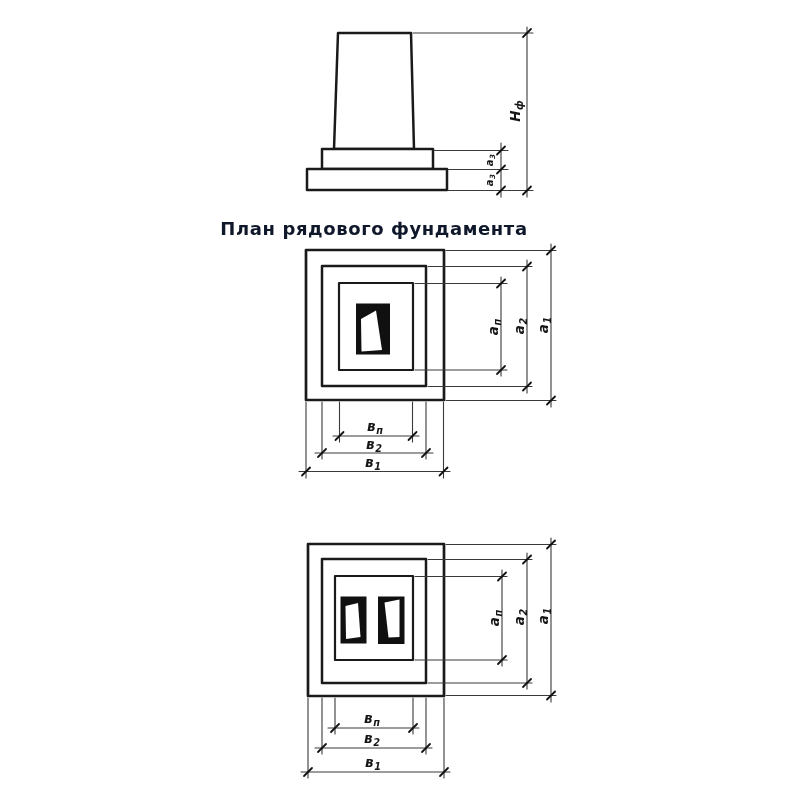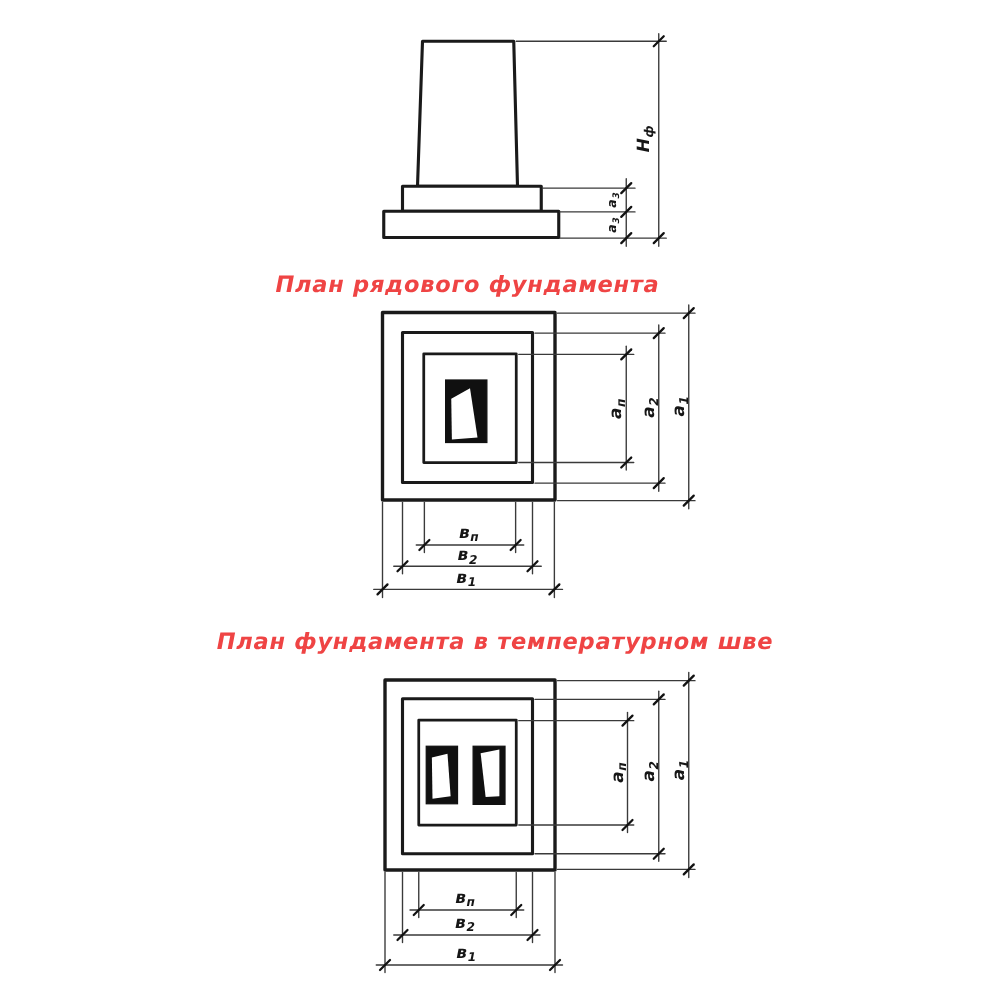--- a/index.html
+++ b/index.html
@@ -14,22 +14,22 @@
   .tk{stroke:#121212;stroke-width:1.8;stroke-linecap:round;}
   .sk{fill:#101010;stroke:#101010;stroke-width:1;}
   .hole{fill:#ffffff;stroke:none;}
   
   .lbl{position:absolute;color:#161616;white-space:nowrap;
        font-style:italic;font-weight:600;font-size:13.5px;
        transform:translate(-50%,-50%);}
   .rot{transform:translate(-50%,-50%) rotate(-90deg);}
   .small{font-size:10px;}
   .sub{font-size:0.72em;vertical-align:-0.3em;margin-left:0.5px;}
-  .title{position:absolute;color:#ef4444;white-space:nowrap;
-         font-style:italic;font-weight:600;font-size:18px;letter-spacing:0.6px;
+  .title{position:absolute;color:#0f172a;white-space:nowrap;
+         font-weight:600;font-size:18px;letter-spacing:0.6px;
          transform:translate(-50%,-50%);}
 </style>
 </head>
 <body>
 
 <div id="stage">
 
   <svg id="linework" width="800" height="800" viewBox="0 0 800 800">
 
     <g>
@@ -141,21 +141,20 @@
           <line class="tk" x1="422" y1="752" x2="430" y2="744"></line>
           <line class="tk" x1="304" y1="776" x2="312" y2="768"></line>
           <line class="tk" x1="440" y1="776" x2="448" y2="768"></line>
         </g>
       </g>
     </g>
   </svg>
 
   <div class="title" style="left:374px;top:228px;">План рядового фундамента</div>
 
-  <div class="title" style="left:396px;top:514px;">План фундамента в температурном шве</div>
 
   <div class="lbl rot" style="left:516px;top:111px;">
     <span>Н</span><span class="sub">ф</span>
   </div>
   <div class="lbl rot small" style="left:491px;top:160px;">
     <span>а</span><span class="sub">3</span>
   </div>
   <div class="lbl rot small" style="left:491px;top:180px;">
     <span>а</span><span class="sub">3</span>
   </div>

